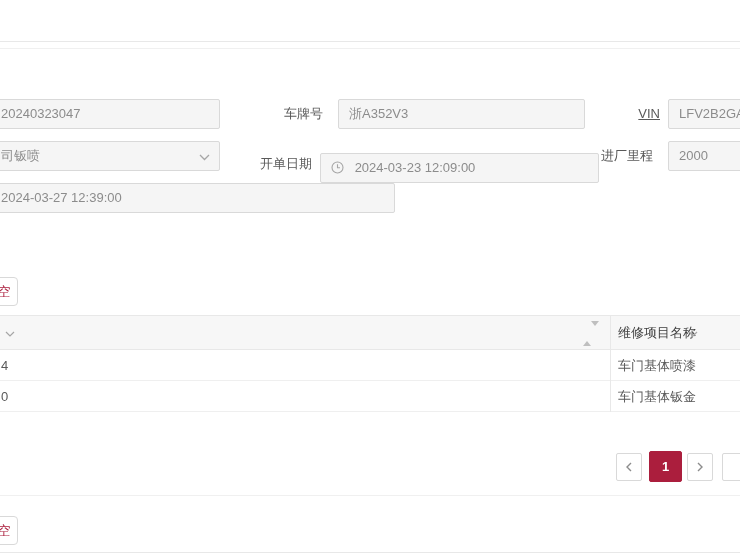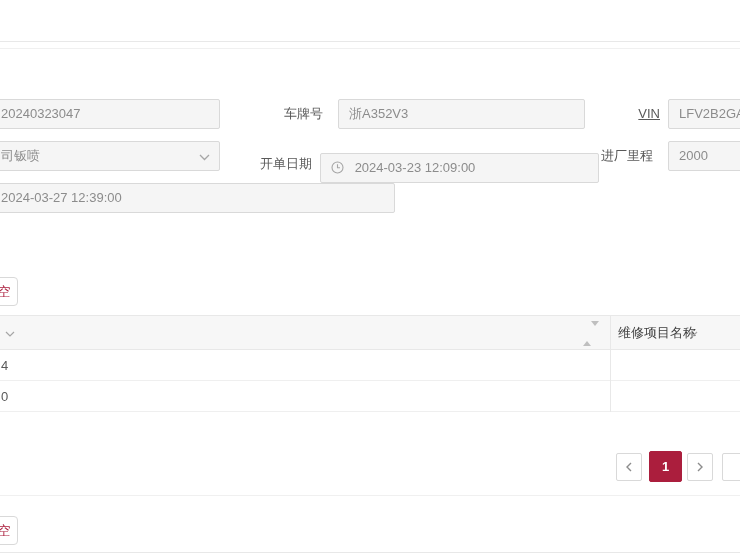--- a/index.html
+++ b/index.html
@@ -129,23 +129,25 @@
     </span>
     <span class="hdr-text" style="left:618px;">维修项目名称</span>
     <span class="chev" style="left:688px; top:15px;">
       <svg width="10" height="6" viewBox="0 0 10 6">
           <path d="M1 1 L5 5 L9 1" stroke="#a6a6a6" stroke-width="1.2" fill="none"></path>
         </svg>
     </span>
   </div>
   <div class="tbl-row">
     <span class="cell-text" style="left:1px;">4</span>
+    <span class="cell-text" style="left:618px;">车门基体喷漆</span>
   </div>
   <div class="tbl-row">
     <span class="cell-text" style="left:1px;">0</span>
+    <span class="cell-text" style="left:618px;">车门基体钣金</span>
   </div>
 </div>
 <div class="vdiv"></div>
 
 <button class="pg-btn" style="left:616px;">
   <svg width="8" height="10" viewBox="0 0 8 10">
       <path d="M6 1 L2 5 L6 9" stroke="#8c8c8c" stroke-width="1.4" fill="none"></path>
     </svg>
 </button>
 <div class="pg-active">1</div>

